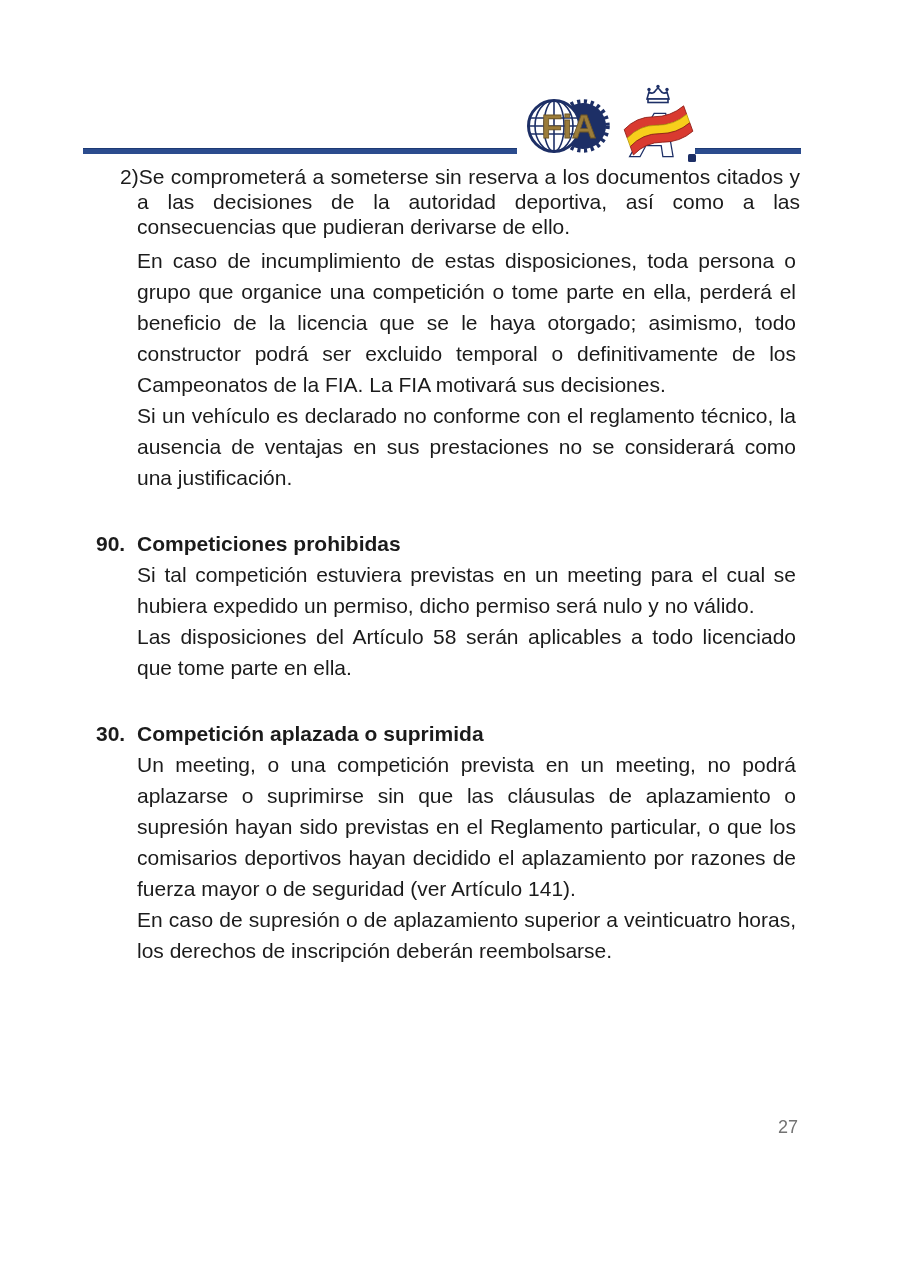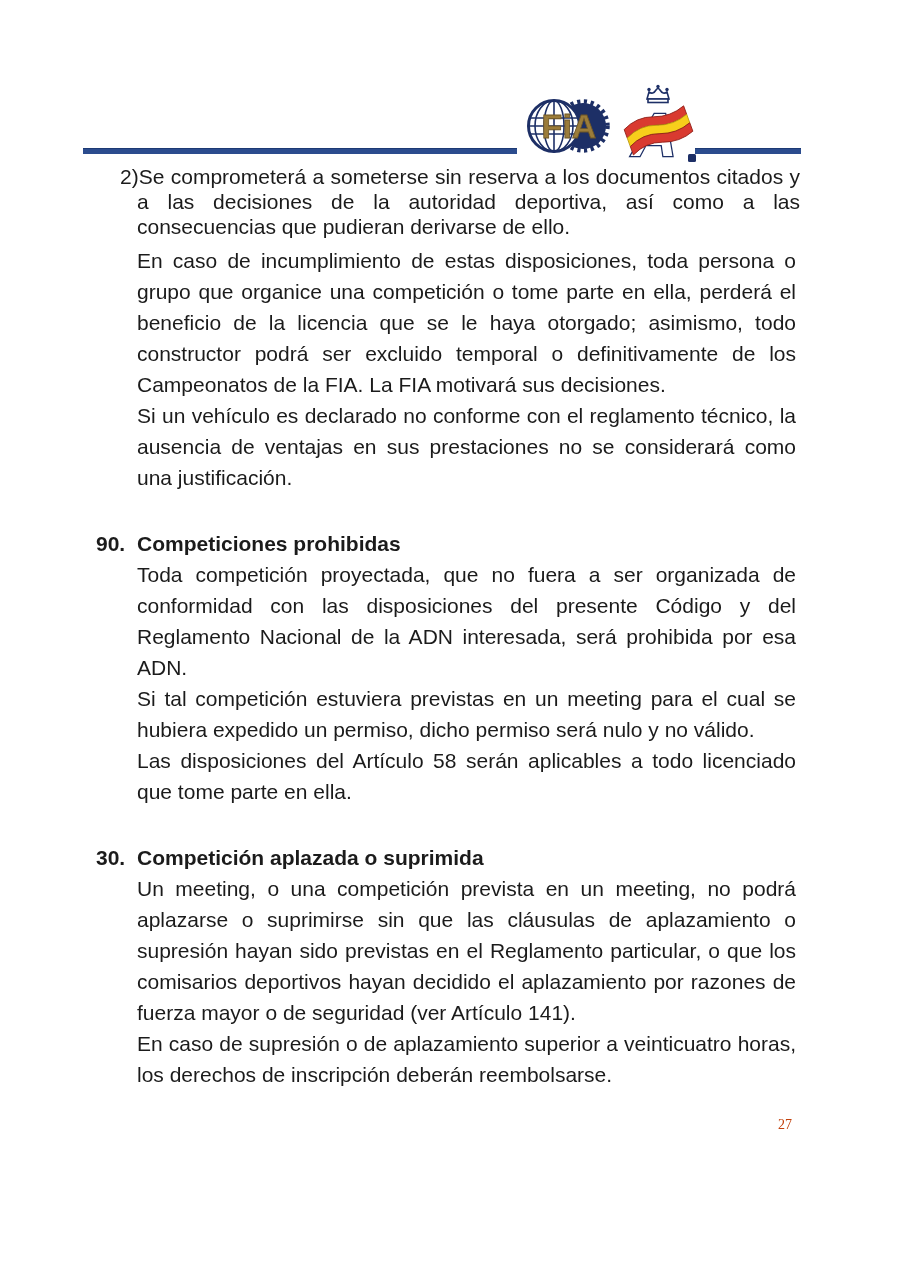--- a/index.html
+++ b/index.html
@@ -39,22 +39,22 @@
   }
   .heading{
     margin-top:35px;
     line-height:31px;
     font-weight:bold;
   }
   .heading .num{display:inline-block;width:41px;}
   .page-number{
     position:absolute;
     left:778px;top:1117px;
-    font-family:Liberation Serif, serif;
-    font-size:14px;color:#c2410c;
+    font-family:Liberation Sans, sans-serif;
+    font-size:18px;color:#737373;
   }
 </style>
 </head>
 <body>
 
 <div class="page">
 
   <svg class="fia-logo" viewBox="0 0 84 66">
 
     <circle cx="56" cy="33" r="23" fill="#1d2f66"></circle>
@@ -102,21 +102,20 @@
   <div class="content">
 
     <p class="lead"><span>2)</span><span>Se comprometerá a someterse sin reserva a los documentos citados y a las decisiones de la autoridad deportiva, así como a las consecuencias que pudieran derivarse de ello.</span></p>
 
     <p class="body-par">En caso de incumplimiento de estas disposiciones, toda persona o grupo que organice una competición o tome parte en ella, perderá el beneficio de la licencia que se le haya otorgado; asimismo, todo constructor podrá ser excluido temporal o definitivamente de los Campeonatos de la FIA. La FIA motivará sus decisiones.</p>
     <p class="body-par">Si un vehículo es declarado no conforme con el reglamento técnico, la ausencia de ventajas en sus prestaciones no se considerará como una justificación.</p>
 
     <div class="heading">
       <span class="num">90.</span><span>Competiciones prohibidas</span>
     </div>
-    <p class="body-par">Toda competición proyectada, que no fuera a ser organizada de conformidad con las disposiciones del presente Código y del Reglamento Nacional de la ADN interesada, será prohibida por esa ADN.</p>
     <p class="body-par">Si tal competición estuviera previstas en un meeting para el cual se hubiera expedido un permiso, dicho permiso será nulo y no válido.</p>
     <p class="body-par">Las disposiciones del Artículo 58 serán aplicables a todo licenciado que tome parte en ella.</p>
 
     <div class="heading">
       <span class="num">30.</span><span>Competición aplazada o suprimida</span>
     </div>
     <p class="body-par">Un meeting, o una competición prevista en un meeting, no podrá aplazarse o suprimirse sin que las cláusulas de aplazamiento o supresión hayan sido previstas en el Reglamento particular, o que los comisarios deportivos hayan decidido el aplazamiento por razones de fuerza mayor o de seguridad (ver Artículo 141).</p>
     <p class="body-par">En caso de supresión o de aplazamiento superior a veinticuatro horas, los derechos de inscripción deberán reembolsarse.</p>
 
   </div>

